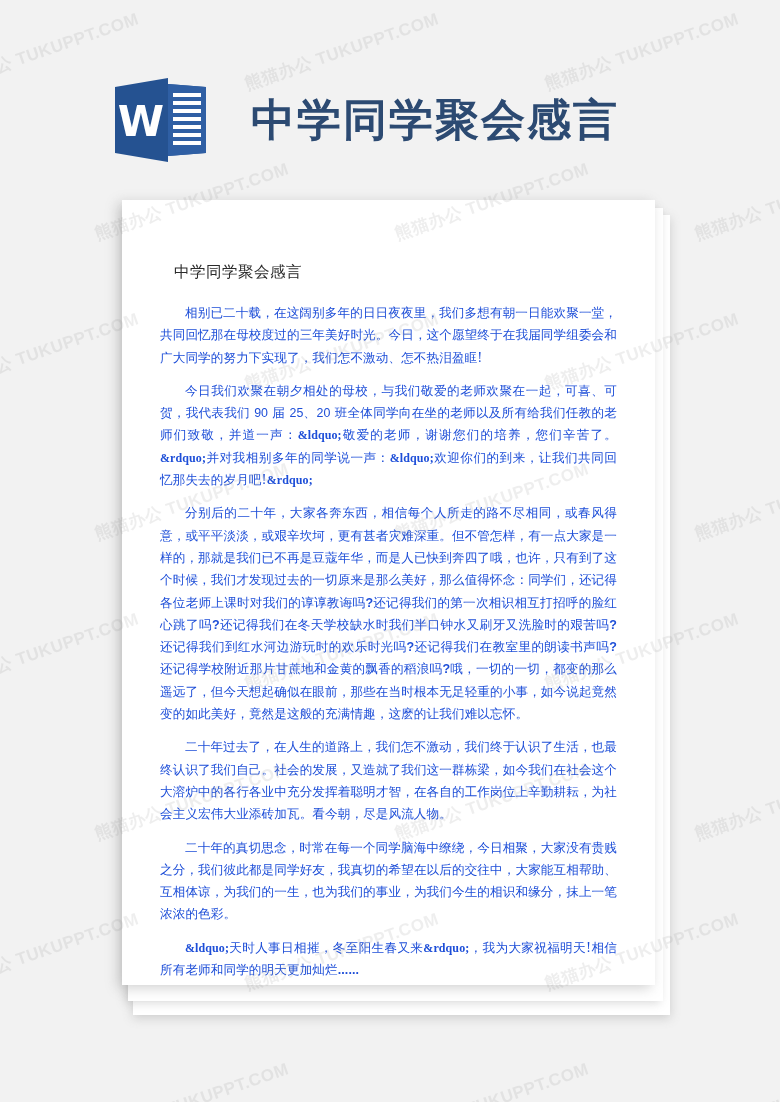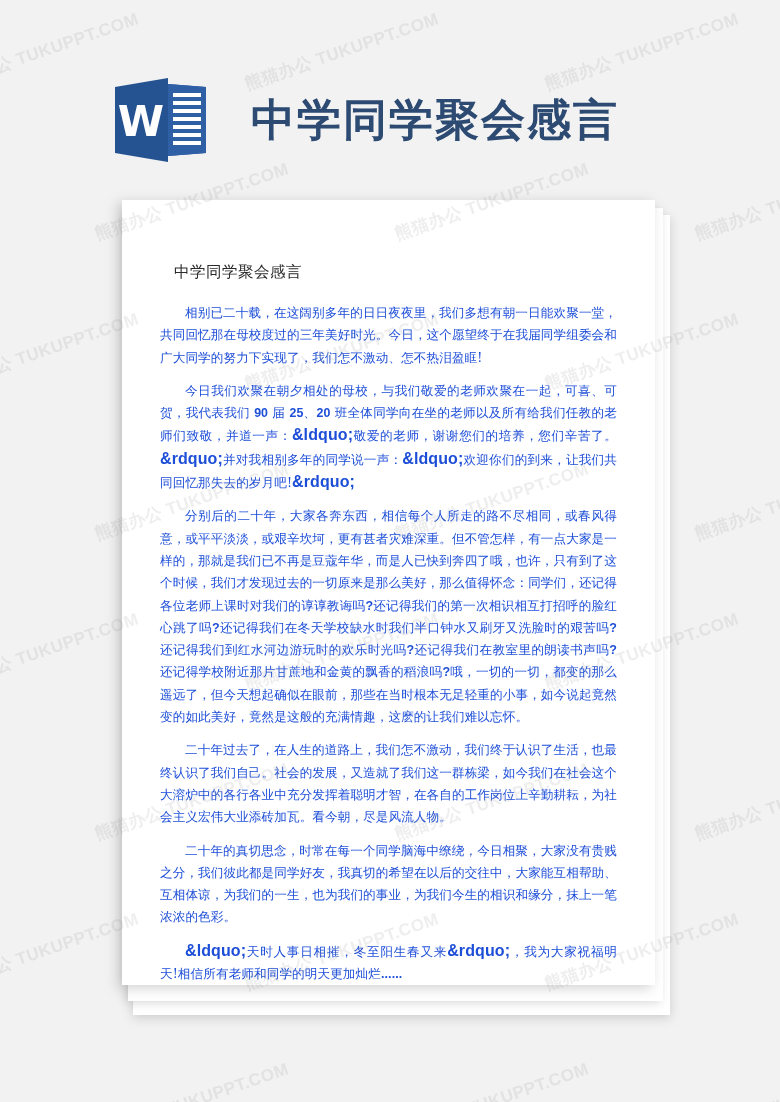--- a/index.html
+++ b/index.html
@@ -131,27 +131,27 @@
     font-size: 12.6px;
     line-height: 22.3px;
     color: #1d4ed8;
     margin: 0 0 11px 0;
     text-align: justify;
     text-justify: inter-ideograph;
     text-indent: 25px;
     letter-spacing: 0.1px;
   }
   .ent {
-    font-family: Liberation Sans, sans-serif;
-    font-weight: 700;
-    font-size: 16px;
+    font-family: Liberation Serif, serif;
+    font-weight: 700;
+    font-size: 12px;
   }
   .num {
     font-family: "Liberation Sans", sans-serif;
-    font-weight: 700;
+    font-weight: 400;
     font-size: 12.4px;
   }
   .qm {
     font-family: "Liberation Sans", sans-serif;
     font-weight: 700;
     font-size: 12.5px;
   }
 </style>
 </head>
 <body>

